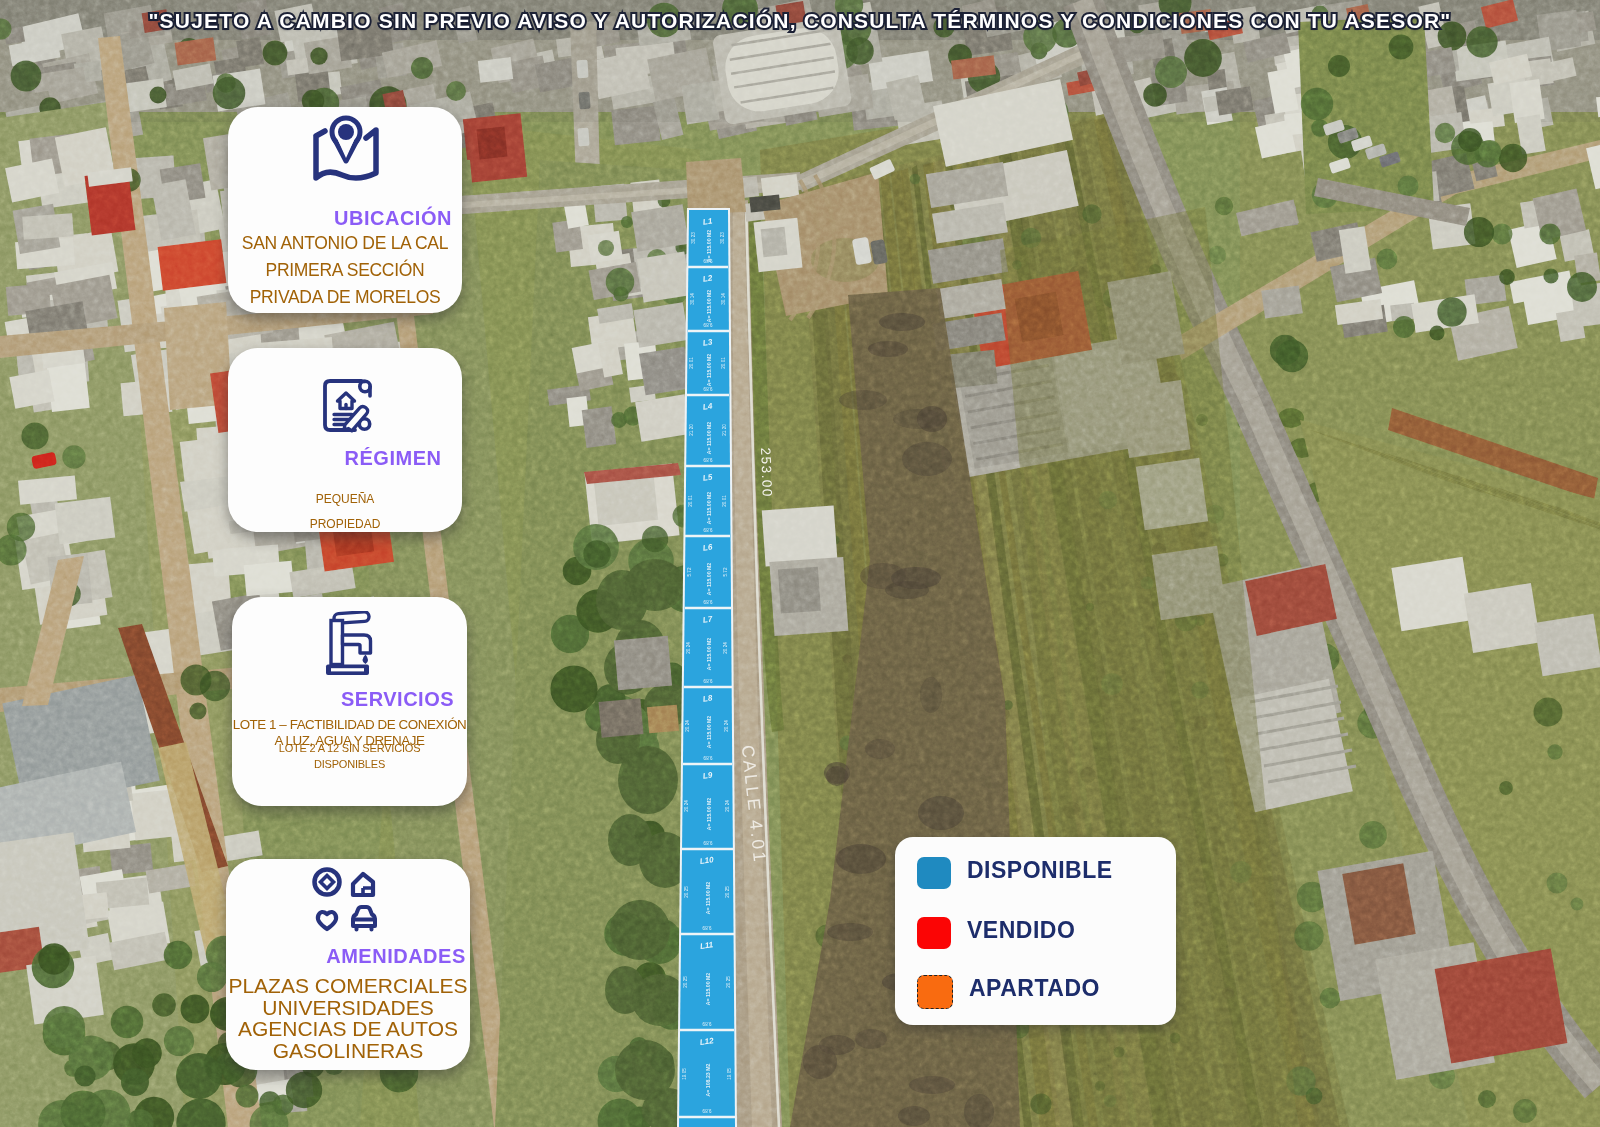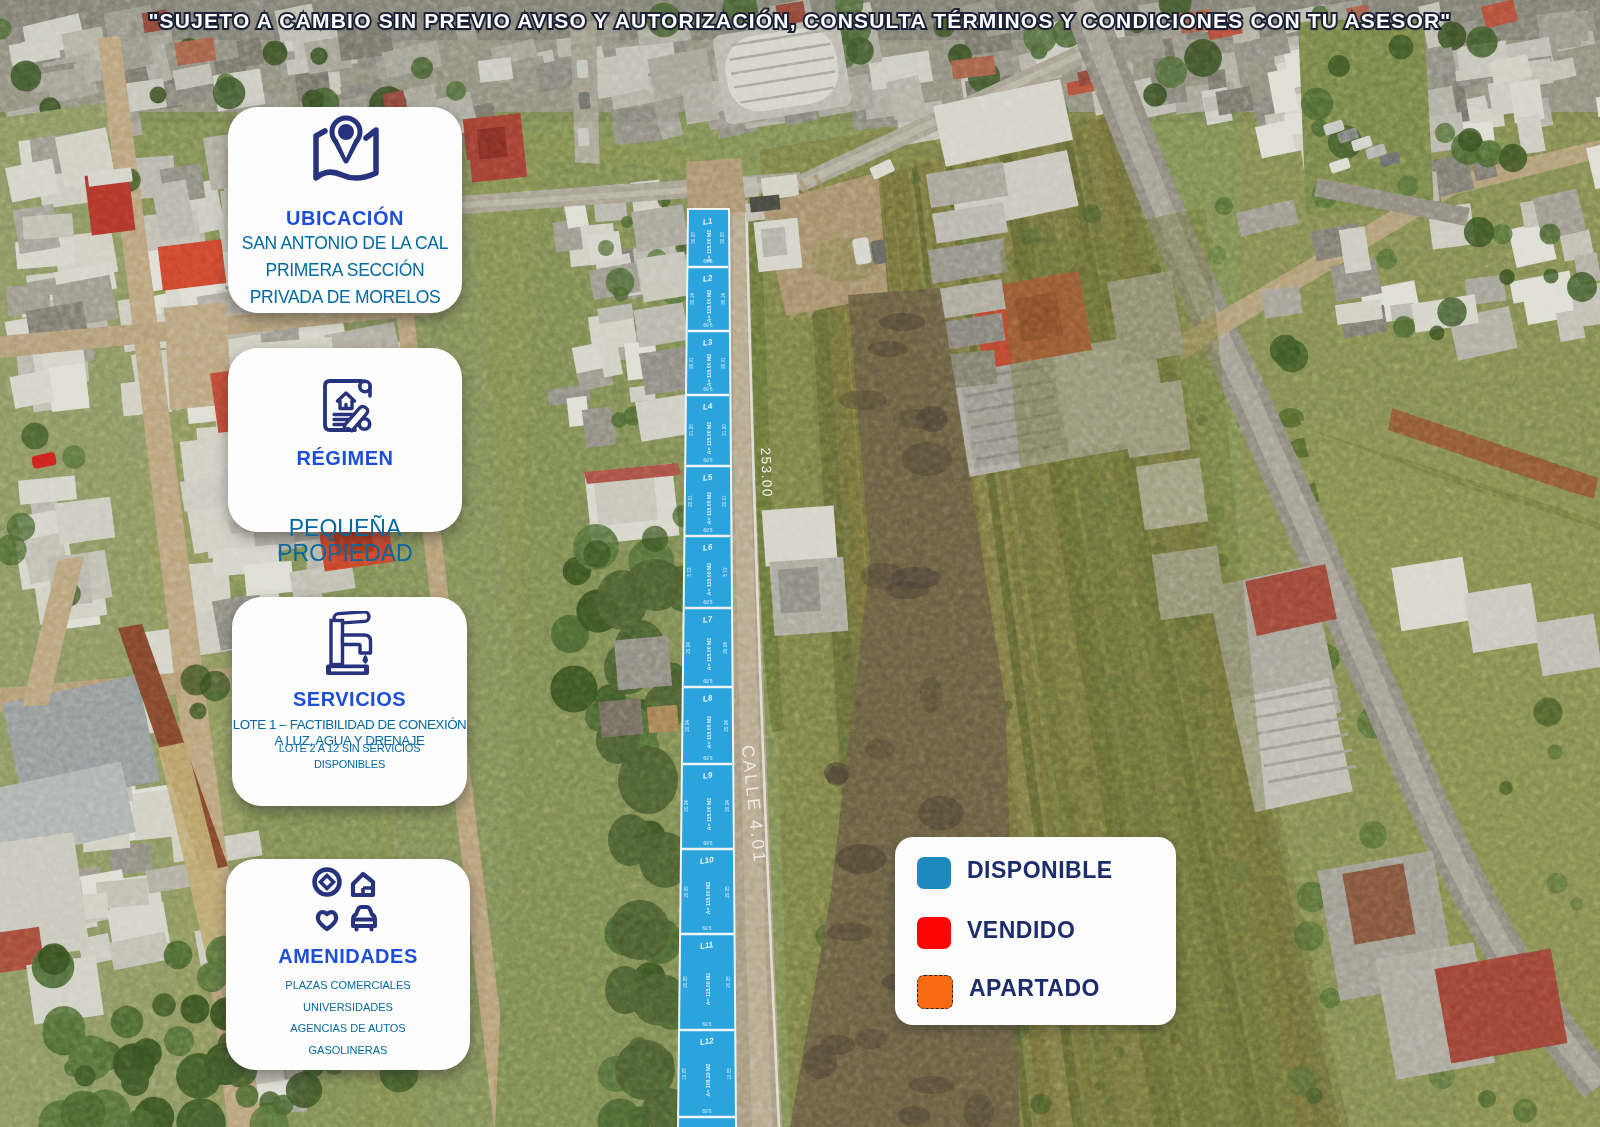--- a/index.html
+++ b/index.html
@@ -4,22 +4,22 @@
 <style>
   html,body{margin:0;padding:0;}
   body{width:1600px;height:1127px;overflow:hidden;position:relative;
        font-family:"Liberation Sans", sans-serif;background:#7f914f;}
   #bg{position:absolute;left:0;top:0;}
   .hdr{position:absolute;left:0;top:9px;width:1600px;text-align:center;white-space:nowrap;
        font-weight:bold;font-size:21px;letter-spacing:1.2px;color:#ffffff;
        -webkit-text-stroke:4px #1d2236;paint-order:stroke fill;z-index:5;text-shadow:0 2px 2px rgba(20,25,45,0.55);}
   .card{position:absolute;background:#fdfdfd;border-radius:30px;z-index:4;
         box-shadow:0 6px 14px rgba(40,40,40,.45);text-align:center;color:#232e7d;}
-  .ct{color:#1d4ed8;font-weight:bold;letter-spacing:.5px;}
-  .cb{color:#0369a1;}
+  .ct{color:#8b5cf6;font-weight:bold;letter-spacing:.5px;margin-left:48px;}
+  .cb{color:#a16207;}
   .legend{position:absolute;left:895px;top:837px;width:281px;height:188px;
           background:#fcfcfc;border-radius:18px;z-index:4;
           box-shadow:0 5px 12px rgba(40,40,40,.4);}
   .lrow{position:absolute;left:22px;display:flex;}
   .sq{width:34px;height:32px;border-radius:7px;}
   .ltx{margin-left:16px;font-weight:bold;font-size:23px;color:#1d2d6b;letter-spacing:.5px;}
 </style>
 </head>
 <body>
 
@@ -1182,21 +1182,21 @@
     <path d="M44 5 L13 5 Q8 5 8 10 L8 49 Q8 54 13 54 L38 54" fill="none" stroke="#27337d" stroke-width="3.8" stroke-linejoin="round" stroke-linecap="round"></path>
     <circle cx="48" cy="10.5" r="5.2" fill="none" stroke="#27337d" stroke-width="3.6"></circle>
     <path d="M44 5 Q46 5 48 5.4 M53 11 L53 20" fill="none" stroke="#27337d" stroke-width="3.6" stroke-linecap="round"></path>
     <circle cx="47.5" cy="48" r="5.2" fill="none" stroke="#27337d" stroke-width="3.6"></circle>
     <path d="M20.5 25 L29 17 L37.5 25 M23 25 L23 32.5 L35 32.5 L35 25" fill="none" stroke="#27337d" stroke-width="3.4" stroke-linejoin="round" stroke-linecap="round"></path>
     <path d="M29 32.5 L29 28.5" stroke="#27337d" stroke-width="3.4" stroke-linecap="round"></path>
     <path d="M17 38.5 L35 38.5 M17 43.5 L32 43.5 M17 48.5 L28 48.5" stroke="#27337d" stroke-width="3.3" stroke-linecap="round"></path>
     <path d="M31.5 52.5 l-4.5 1 l1 -4.8 l14.5 -16.5 q3 -3.4 6.4 -0.4 q3.4 3 0.4 6.4 l-14.5 16.6 z" fill="#fdfdfd" stroke="#27337d" stroke-width="3.3" stroke-linejoin="round"></path>
   </svg>
   <div class="ct" style="position:absolute;top:99px;width:100%;font-size:20px;">RÉGIMEN</div>
-  <div class="cb" style="position:absolute;top:139px;width:100%;font-size:23px;line-height:25px;margin-top:29px;">PEQUEÑA<br>PROPIEDAD</div>
+  <div class="cb" style="position:absolute;top:139px;width:100%;font-size:12px;line-height:25px;">PEQUEÑA<br>PROPIEDAD</div>
 </div>
 
 <div class="card" style="left:232px;top:597px;width:235px;height:209px;">
 
   <svg width="58" height="66" viewBox="0 0 58 66" style="position:absolute;left:90px;top:14px;">
     <rect x="12" y="1.8" width="35" height="9.5" rx="4.6" transform="rotate(-4 29 6.5)" fill="#fdfdfd" stroke="#27337d" stroke-width="3.4"></rect>
     <rect x="9" y="9.5" width="11.5" height="44" fill="#fdfdfd" stroke="#27337d" stroke-width="3.4"></rect>
     <path d="M20.5 24 L42 24 Q48.5 24 48.5 30 L48.5 42 L38 42 L38 34.5 Q38 33.5 36.5 33.5 L20.5 33.5 Z" fill="#fdfdfd" stroke="#27337d" stroke-width="3.4" stroke-linejoin="round"></path>
     <path d="M43.5 43.5 q5 6 0 9.6 q-6 -3.6 0 -9.6" fill="#27337d"></path>
     <rect x="4" y="53.5" width="43" height="10.5" rx="2" fill="#27337d"></rect>
@@ -1212,21 +1212,21 @@
   <svg width="76" height="66" viewBox="0 0 76 66" style="position:absolute;left:86px;top:8px;">
     <circle cx="15" cy="15" r="12.5" fill="none" stroke="#27337d" stroke-width="4.5"></circle>
     <path d="M15 8.5 l6.5 6.5 l-6.5 6.5 l-6.5 -6.5 z" fill="none" stroke="#27337d" stroke-width="3.6"></path>
     <path d="M41 17 L51 7 L61 15 L61 28 L41 28 Z" fill="none" stroke="#27337d" stroke-width="4.2" stroke-linejoin="round"></path>
     <path d="M51 21 L61 21 M51 21 L51 28" stroke="#27337d" stroke-width="3.6"></path>
     <path d="M15 62 q-11.5 -7.5 -8.5 -14 q2.8 -5.5 8.5 -1 q5.7 -4.5 8.5 1 q3 6.5 -8.5 14 z" fill="none" stroke="#27337d" stroke-width="4.2" stroke-linejoin="round"></path>
     <path d="M41 59 L41 53 Q41 48.5 44 47.5 L46 42.5 Q47 40 49.5 40 L54.5 40 Q57 40 58 42.5 L60 47.5 Q63 48.5 63 53 L63 59 Z" fill="none" stroke="#27337d" stroke-width="4" stroke-linejoin="round"></path>
     <path d="M41 52.5 L63 52.5 M44.5 59 L44.5 62.5 M59.5 59 L59.5 62.5" stroke="#27337d" stroke-width="4" stroke-linecap="round"></path>
   </svg>
   <div class="ct" style="position:absolute;top:86px;width:100%;font-size:20px;">AMENIDADES</div>
-  <div class="cb" style="position:absolute;top:116px;width:100%;font-size:11px;line-height:21.5px;">PLAZAS COMERCIALES<br>UNIVERSIDADES<br>AGENCIAS DE AUTOS<br>GASOLINERAS</div>
+  <div class="cb" style="position:absolute;top:116px;width:100%;font-size:21px;line-height:21.5px;">PLAZAS COMERCIALES<br>UNIVERSIDADES<br>AGENCIAS DE AUTOS<br>GASOLINERAS</div>
 </div>
 
 <div class="legend">
 
   <div class="lrow" style="top:20px;">
       <div class="sq" style="background:#1f8ac0;"></div>
       <div class="ltx">DISPONIBLE</div>
     </div>
 
   <div class="lrow" style="top:80px;">

